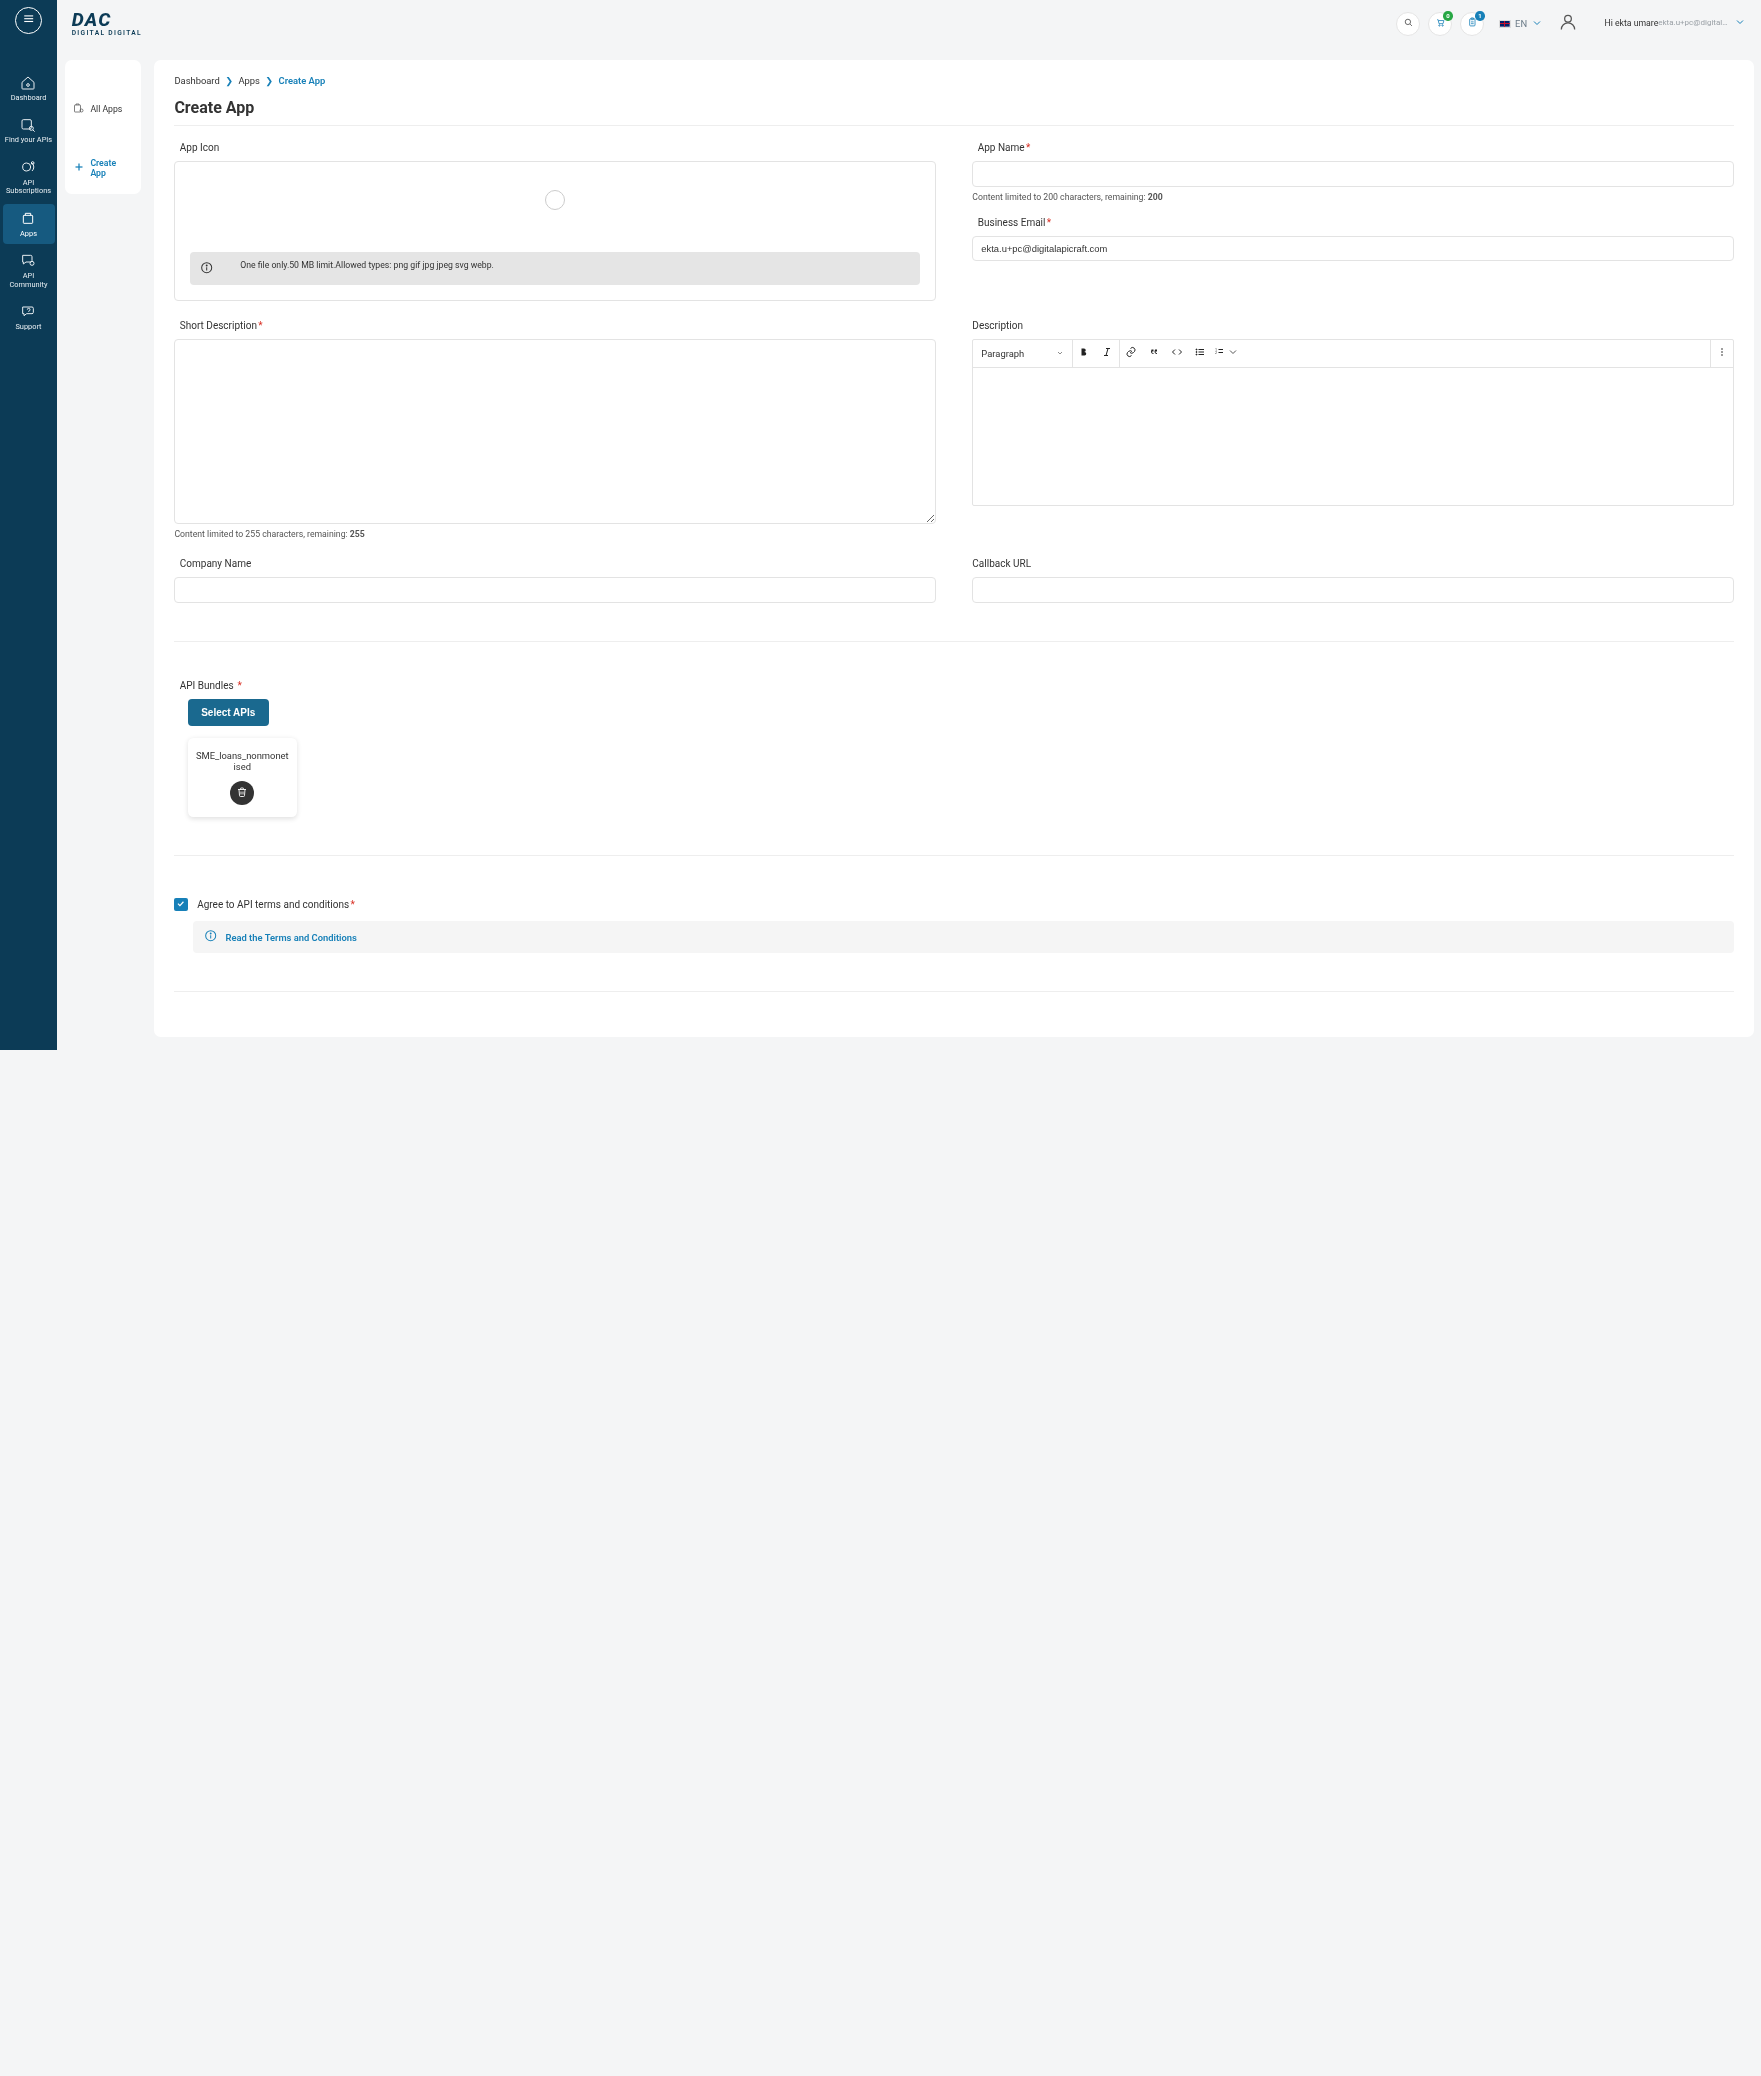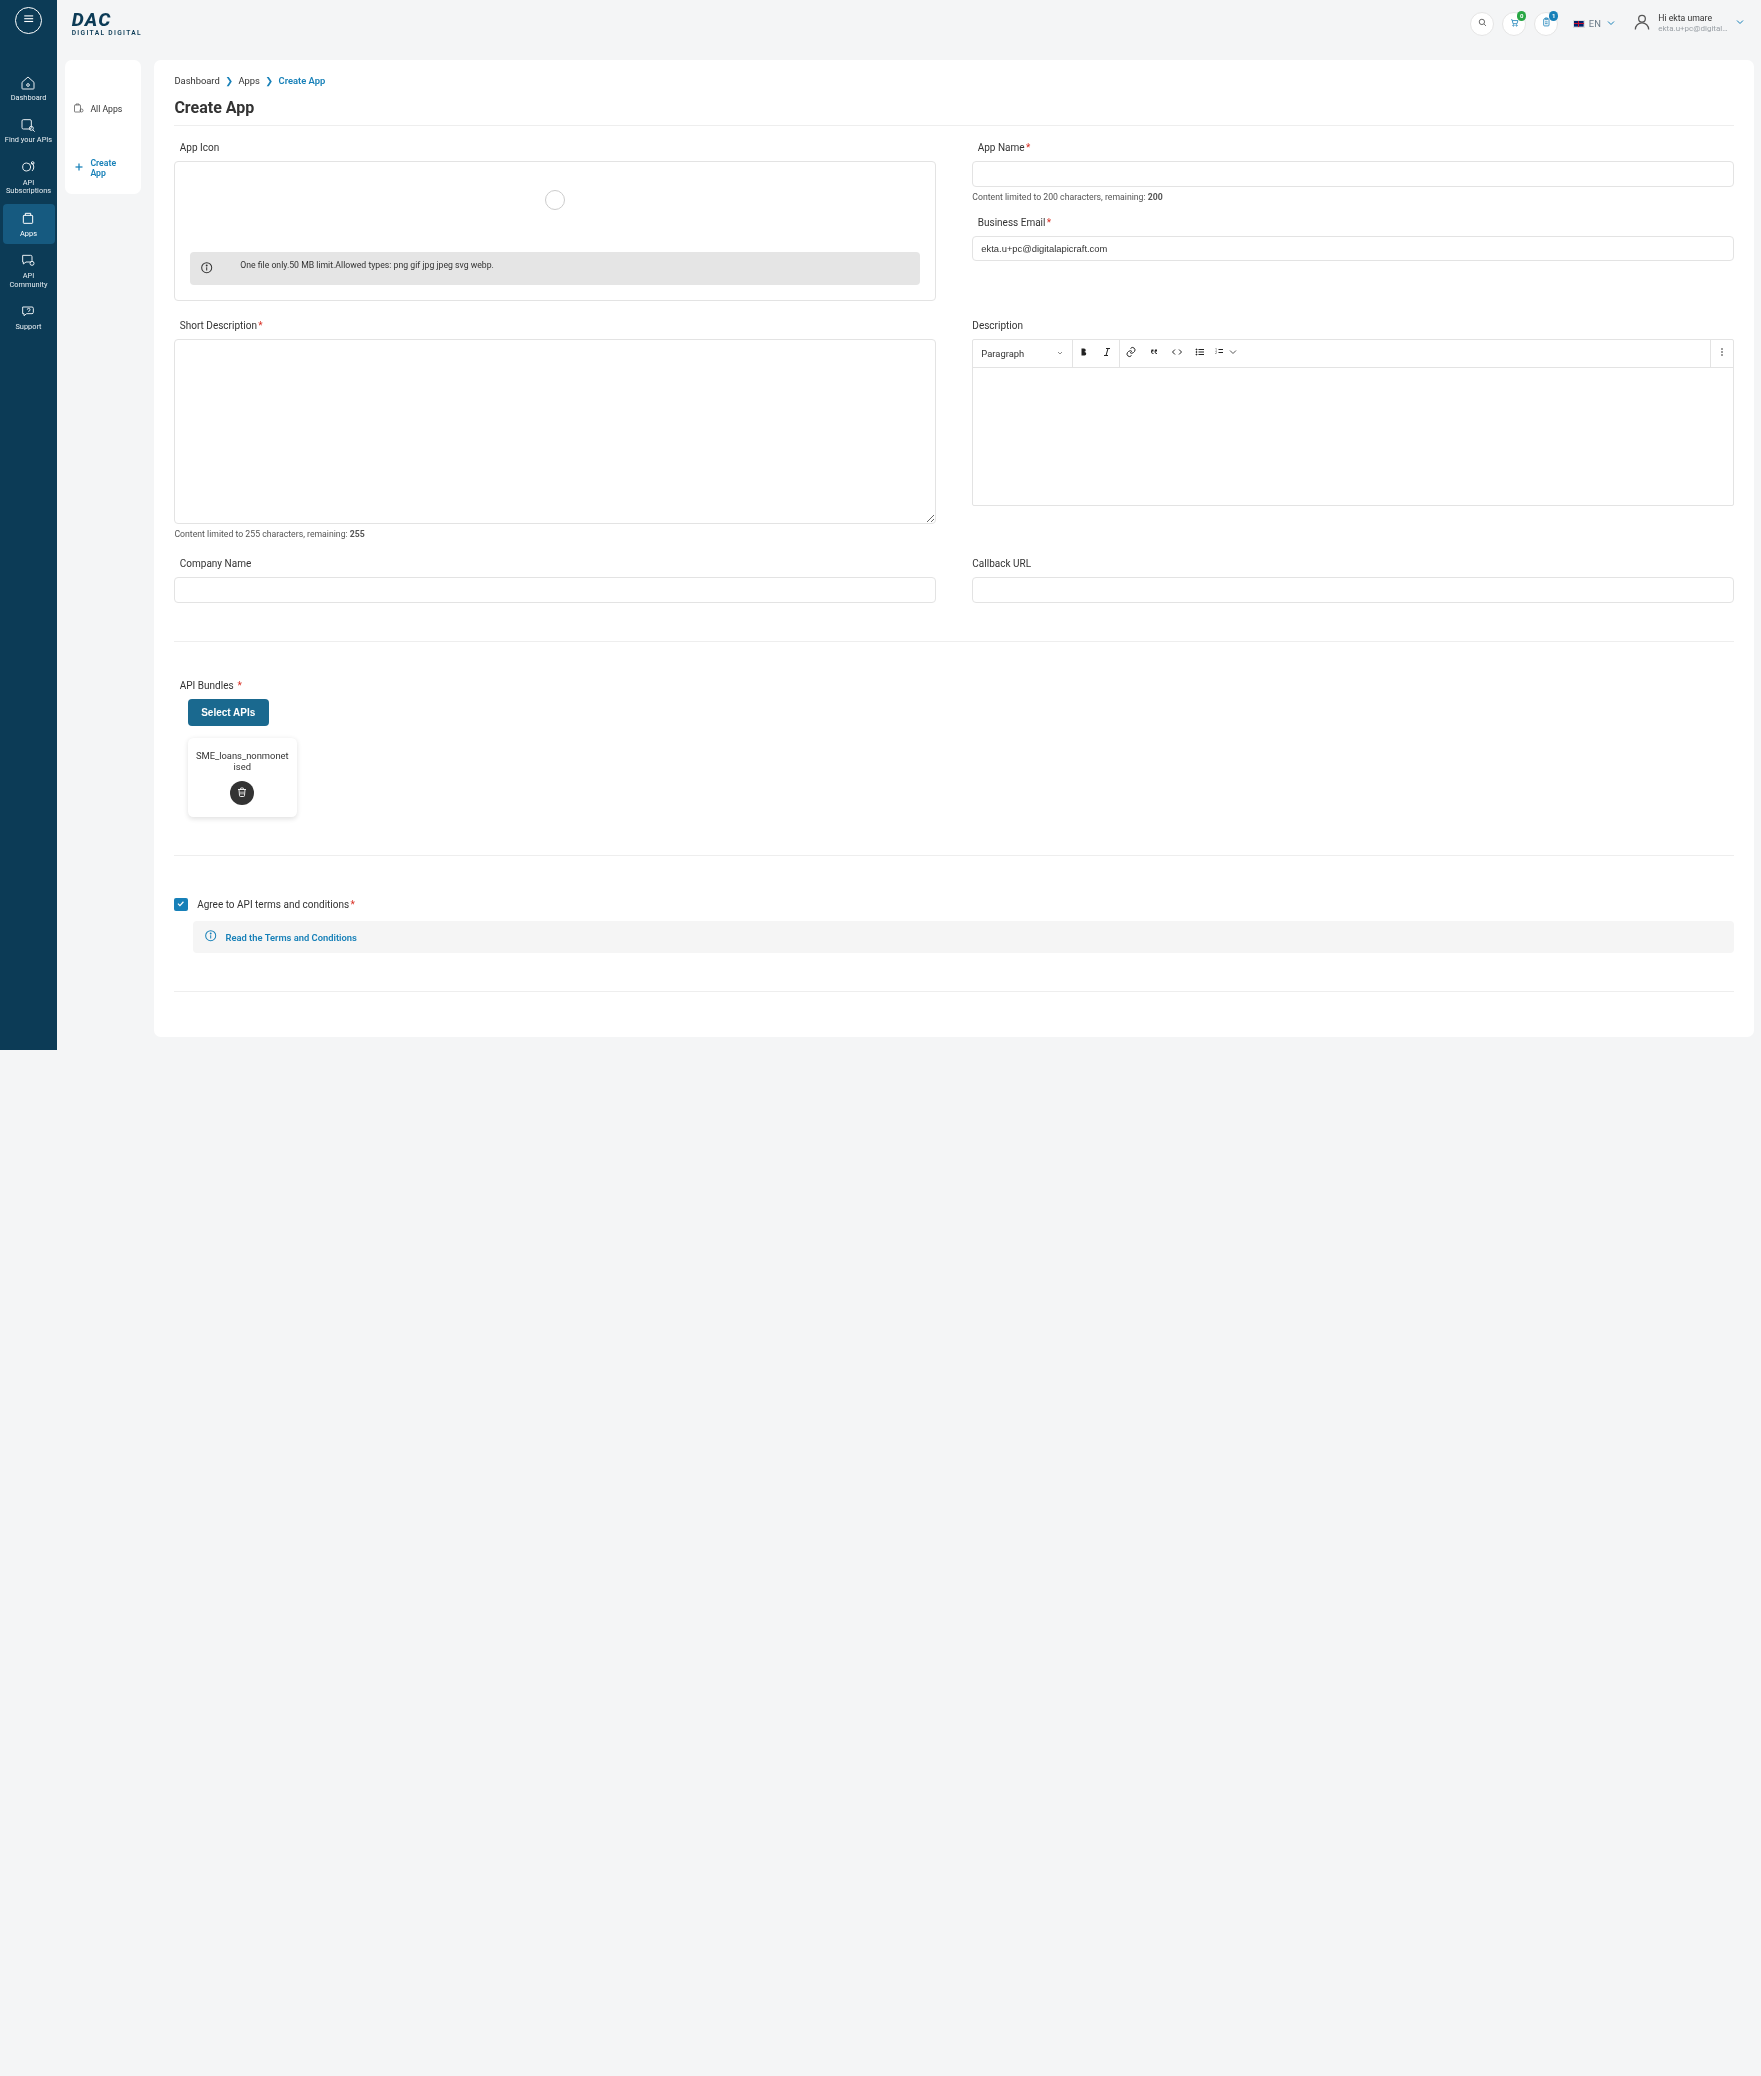--- a/index.html
+++ b/index.html
@@ -29,21 +29,21 @@
   .flag { width:12px; height:8px; background: linear-gradient(#fff,#fff); position:relative; display:inline-block; border:0.7px solid #ddd; }
   .flag::before { content:""; position:absolute; inset:0; background:
     linear-gradient(#c8102e,#c8102e) center/100% 1.3px no-repeat,
     linear-gradient(#c8102e,#c8102e) center/1.3px 100% no-repeat,
     linear-gradient(#012169,#012169) 0 0/4.7px 2.7px no-repeat,
     linear-gradient(#012169,#012169) 100% 0/4.7px 2.7px no-repeat,
     linear-gradient(#012169,#012169) 0 100%/4.7px 2.7px no-repeat,
     linear-gradient(#012169,#012169) 100% 100%/4.7px 2.7px no-repeat; }
   .user { display:flex; align-items:center; gap:6.7px; cursor:pointer; }
   .avatar svg { width:20px; height:20px; }
-  .user-text { display:flex; flex-direction:column; line-height:1.2; }
+  .user-text { display:flex; flex-direction:row; line-height:1.2;margin-left:20px; }
   .user-text .greet { font-size:8.7px; color:#333; }
   .user-text .email { font-size:8px; color:#9aa0a6; max-width:80px; white-space:nowrap; overflow:hidden; text-overflow:ellipsis; }
   .chev { color:#1780b8; }
   .chev svg { width:12px; height:12px; }
   
   .body { flex:1; display:flex; gap: 13.4px; padding: 13.4px 0 13.4px 8px; }
   .side-panel { width: 76px; background:#fff; border-radius:6.7px; padding: 13.4px 8px; display:flex; flex-direction:column; gap: 14.7px; height: fit-content; min-height: 134px; }
   .sp-item { display:flex; align-items:center; gap:5.4px; font-size:8.7px; color:#333; cursor:pointer;margin-top:28px; }
   .sp-item.active { color:#1780b8; font-weight:600; }
   .sp-item .sp-icon svg { width:12px; height:12px; }

